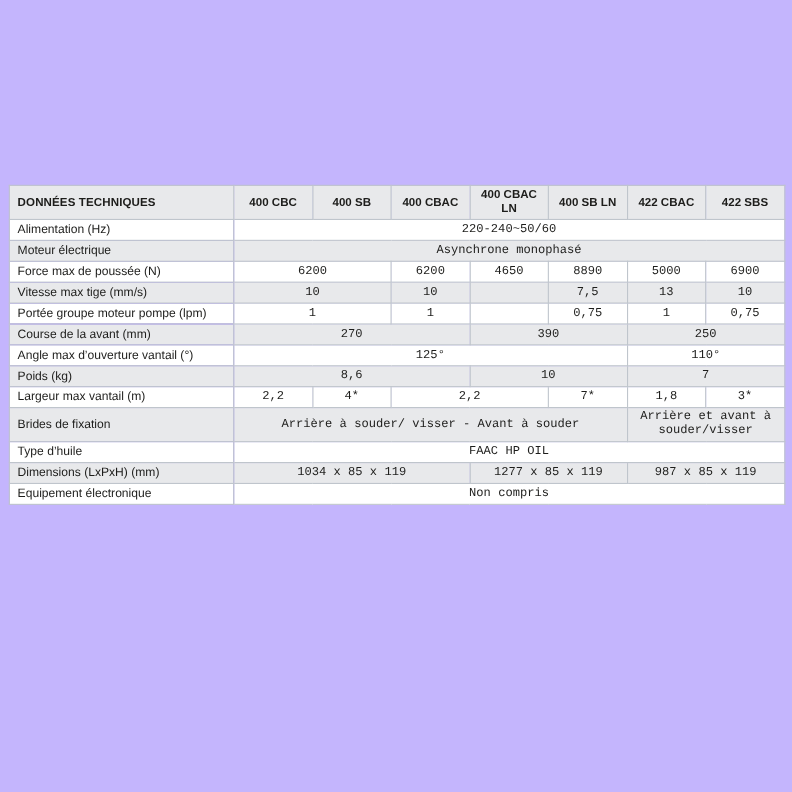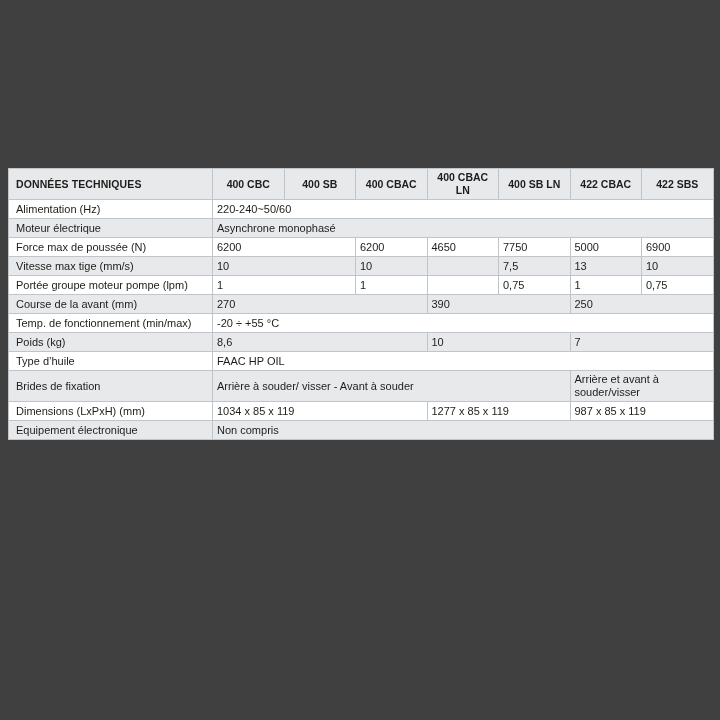--- a/index.html
+++ b/index.html
@@ -5,21 +5,21 @@
   * { margin: 0; padding: 0; box-sizing: border-box; }
   html, body {
     width: 720px; height: 720px;
     background: #ffffff;
     font-family: "Liberation Sans", sans-serif;
     color: var(--text, #1d1d1b);
   }
   .page {
     position: relative;
     width: 720px; height: 720px;
-    background: #404040;
+    background: #c4b5fd;
     overflow: hidden;
   }
   table.spec {
     position: absolute;
     left: 8px; top: 168px;
     width: 704px;
     border-collapse: collapse;
     table-layout: fixed;
     font-size: 11px;
   }
@@ -45,21 +45,23 @@
   }
   
   table.spec tbody th.row-label {
     text-align: left;
     font-weight: normal;
     padding-left: 7px;
     white-space: nowrap;
     overflow: hidden;
   }
   table.spec tbody td {
+    text-align: center;
     font-weight: normal;
+    font-family: Liberation Mono, monospace;
   }
   table.spec tbody tr:nth-child(even) th,
   table.spec tbody tr:nth-child(even) td {
     background: var(--stripe, #e8e9eb);
   }
   table.spec tbody tr:nth-child(odd) th,
   table.spec tbody tr:nth-child(odd) td {
     background: #ffffff;
   }
 </style>
@@ -99,21 +101,21 @@
         </tr>
         <tr>
           <th class="row-label">Moteur électrique</th>
           <td colspan="7">Asynchrone monophasé</td>
         </tr>
         <tr>
           <th class="row-label">Force max de poussée (N)</th>
           <td colspan="2">6200</td>
           <td colspan="1">6200</td>
           <td colspan="1">4650</td>
-          <td colspan="1">7750</td>
+          <td colspan="1">8890</td>
           <td colspan="1">5000</td>
           <td colspan="1">6900</td>
         </tr>
         <tr>
           <th class="row-label">Vitesse max tige (mm/s)</th>
           <td colspan="2">10</td>
           <td colspan="1">10</td>
           <td colspan="1"></td>
           <td colspan="1">7,5</td>
           <td colspan="1">13</td>
@@ -128,37 +130,47 @@
           <td colspan="1">1</td>
           <td colspan="1">0,75</td>
         </tr>
         <tr>
           <th class="row-label">Course de la avant (mm)</th>
           <td colspan="3">270</td>
           <td colspan="2">390</td>
           <td colspan="2">250</td>
         </tr>
         <tr>
-          <th class="row-label">Temp. de fonctionnement (min/max)</th>
-          <td colspan="7">-20 ÷ +55 °C</td>
+          <th class="row-label">Angle max d’ouverture vantail (°)</th>
+          <td colspan="5">125°</td>
+          <td colspan="2">110°</td>
         </tr>
         <tr>
           <th class="row-label">Poids (kg)</th>
           <td colspan="3">8,6</td>
           <td colspan="2">10</td>
           <td colspan="2">7</td>
         </tr>
         <tr>
-          <th class="row-label">Type d’huile</th>
-          <td colspan="7">FAAC HP OIL</td>
+          <th class="row-label">Largeur max vantail (m)</th>
+          <td colspan="1">2,2</td>
+          <td colspan="1">4*</td>
+          <td colspan="2">2,2</td>
+          <td colspan="1">7*</td>
+          <td colspan="1">1,8</td>
+          <td colspan="1">3*</td>
         </tr>
         <tr>
           <th class="row-label">Brides de fixation</th>
           <td colspan="5">Arrière à souder/ visser - Avant à souder</td>
           <td colspan="2">Arrière et avant à souder/visser</td>
+        </tr>
+        <tr>
+          <th class="row-label">Type d’huile</th>
+          <td colspan="7">FAAC HP OIL</td>
         </tr>
         <tr>
           <th class="row-label">Dimensions (LxPxH) (mm)</th>
           <td colspan="3">1034 x 85 x 119</td>
           <td colspan="2">1277 x 85 x 119</td>
           <td colspan="2">987 x 85 x 119</td>
         </tr>
         <tr>
           <th class="row-label">Equipement électronique</th>
           <td colspan="7">Non compris</td>

